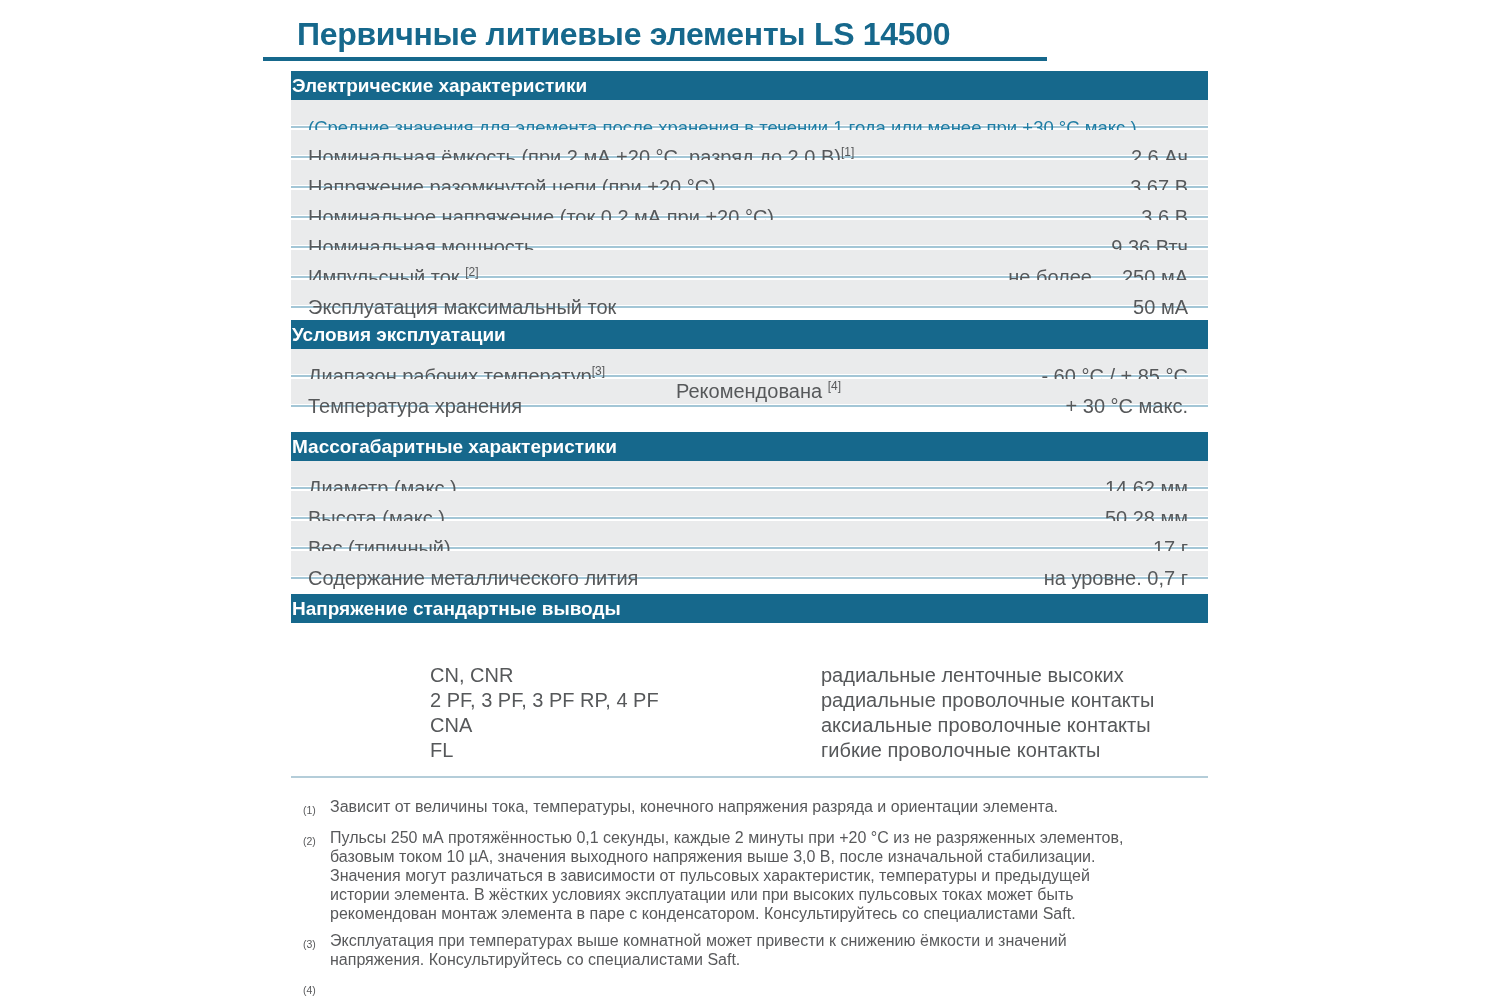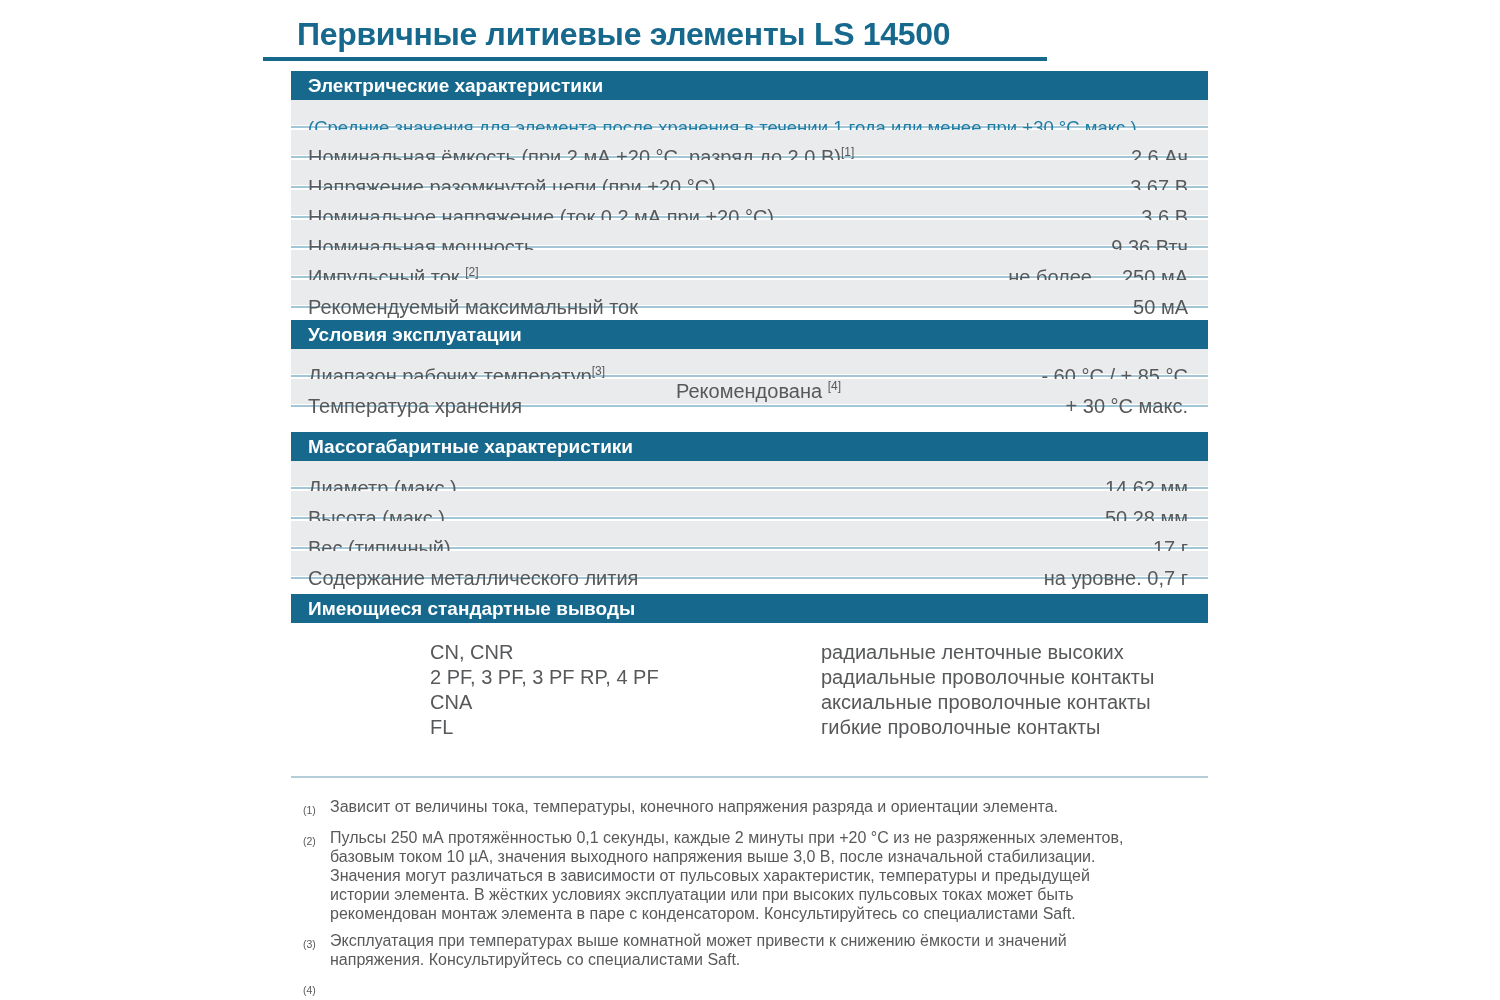--- a/index.html
+++ b/index.html
@@ -13,37 +13,37 @@
     font-size:32px; font-weight:bold; color:#16688c; letter-spacing:-0.3px;
     white-space:nowrap;
   }
   .title-underline {
     position:absolute; left:263px; top:57px; width:784px; height:4px;
     background:#16688c;
   }
   .section { position:absolute; left:291px; width:917px; }
   .band {
     height:29px; line-height:29px; background:#16688c; color:#ffffff;
-    font-size:19px; font-weight:bold; padding-left:17px; box-sizing:border-box;
+    font-size:19px; font-weight:bold; padding-left:1px; box-sizing:border-box;
   }
   .trow {
     position:relative; height:25px; line-height:25px; background:#eaebec;
     display:flex; justify-content:space-between;
     padding:15px 20px 0 17px; box-sizing:border-box;
     font-size:20px; color:#56585a; white-space:nowrap;
   }
   .trow.subtitle { font-size:18.5px; color:#1f7da4; }
   .tsep { height:4px; background:#ffffff; }
   .tsep::before { content:""; display:block; height:2px; margin-top:1px; background:#a3c6d6; }
   .cell-label sup, .cell-middle sup, .cell-value sup {
     font-size:12px; vertical-align:super; line-height:0;
   }
   .cell-middle { position:absolute; left:385px; top:0; }
   .cell-value { display:flex; gap:30px; }
-  .terminals { margin-top:17px; font-size:20px; line-height:25px; color:#56585a; }
+  .terminals { margin-top:40px; font-size:20px; line-height:25px; color:#56585a; }
   .term-row { display:flex; }
   .term-code { margin-left:139px; width:391px; white-space:nowrap; }
   .term-desc { flex:1; white-space:nowrap; }
   .divider-rule {
     position:absolute; left:291px; top:776px; width:917px; height:2px;
     background:#b4cdd9;
   }
   .footnotes {
     position:absolute; left:303px; top:797px; width:900px;
     font-size:16px; line-height:19px; color:#58595b;
@@ -103,21 +103,21 @@
     <div class="trow">
       <div class="cell-label"><span>Импульсный ток </span><sup>[2]</sup></div>
       <div class="cell-value">
           <span class="qualifier">не более</span>
           <span>250 мА</span>
         </div>
     </div>
     <div class="tsep"></div>
 
     <div class="trow">
-      <div class="cell-label"><span>Рекомендуемый максимальный ток</span></div>
+      <div class="cell-label"><span>Эксплуатация максимальный ток</span></div>
       <div class="cell-value">
           <span>50 мА</span>
         </div>
     </div>
     <div class="tsep"></div>
   </div>
 
   <div class="section" style="top:320px;">
     <div class="band">Условия эксплуатации</div>
 
@@ -169,21 +169,21 @@
     <div class="trow">
       <div class="cell-label"><span>Содержание металлического лития</span></div>
       <div class="cell-value">
           <span>на уровне. 0,7 г</span>
         </div>
     </div>
     <div class="tsep"></div>
   </div>
 
   <div class="section" style="top:594px;">
-    <div class="band">Имеющиеся стандартные выводы</div>
+    <div class="band">Напряжение стандартные выводы</div>
     <div class="terminals">
       <div class="term-row">
         <div class="term-code">CN, CNR</div>
         <div class="term-desc">радиальные ленточные высоких</div>
       </div>
       <div class="term-row">
         <div class="term-code">2 PF, 3 PF, 3 PF RP, 4 PF</div>
         <div class="term-desc">радиальные проволочные контакты</div>
       </div>
       <div class="term-row">

